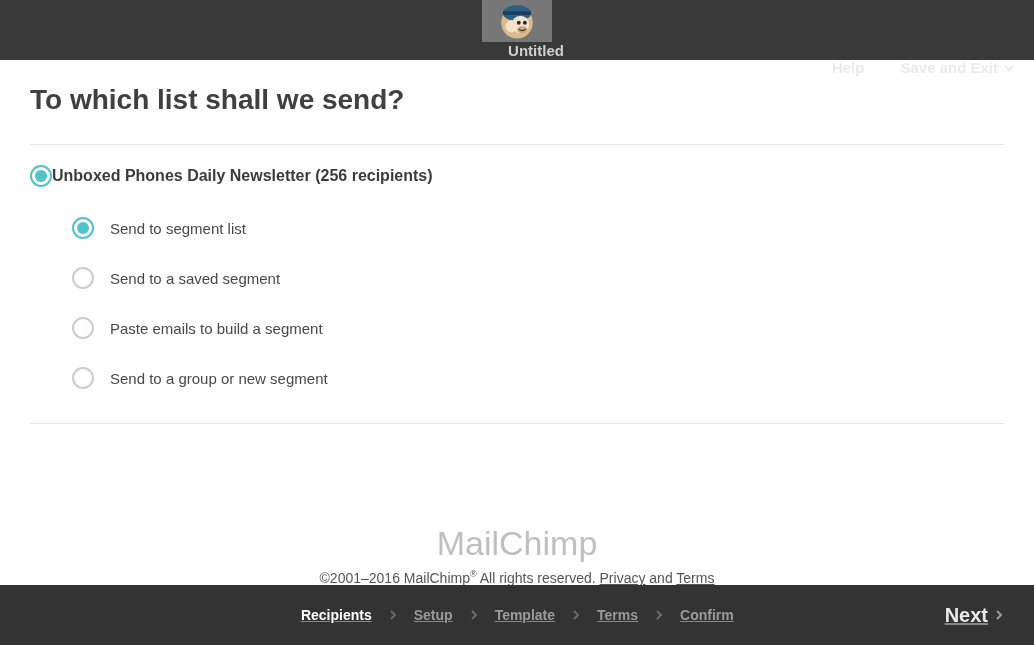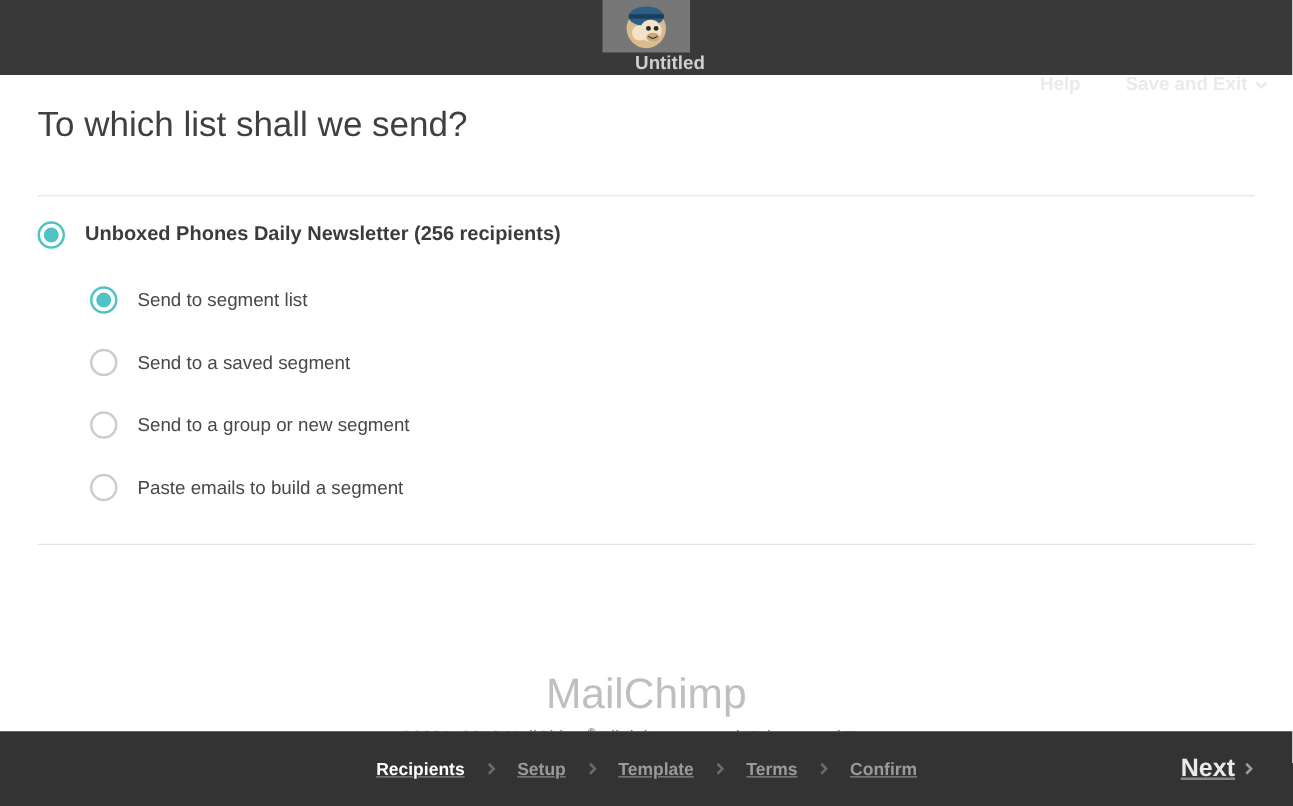--- a/index.html
+++ b/index.html
@@ -53,32 +53,31 @@
     .content-wrap {
       height: 525px;
       overflow-y: scroll;
       position: relative;
     }
     .content {
       padding: 24px 30px 0 30px;
     }
     .page-title {
       font-size: 28px;
-      font-weight: 400;
+      font-weight: 700;
       color: #404040;
-      margin-bottom: 40px;
+      margin-bottom: 28px;
     }
     .divider {
       height: 1px;
       background: #e5e5e5;
     }
     .list-row {
       display: flex;
       align-items: center;
-      gap: 16px;
       padding: 20px 0 16px 0;
     }
     .radio-outer {
       width: 22px;
       height: 22px;
       border-radius: 50%;
       border: 2px solid #ccc;
       background: #fff;
       display: flex;
       align-items: center;
@@ -233,27 +232,27 @@
       <div class="option-row">
         <div class="radio-outer">
           
         </div>
         <div class="option-label">Send to a saved segment</div>
       </div>
       <div class="option-row">
         <div class="radio-outer">
           
         </div>
-        <div class="option-label">Send to a group or new segment</div>
+        <div class="option-label">Paste emails to build a segment</div>
       </div>
       <div class="option-row">
         <div class="radio-outer">
           
         </div>
-        <div class="option-label">Paste emails to build a segment</div>
+        <div class="option-label">Send to a group or new segment</div>
       </div>
     </div>
 
     <div class="divider"></div>
 
     <div class="footer-brand">
       <div class="brand-script">MailChimp</div>
       <div class="copyright">
         <span>©2001–2016 MailChimp</span><sup>®</sup><span> All rights reserved. </span><a>Privacy</a><span> and </span><a>Terms</a>
       </div>

